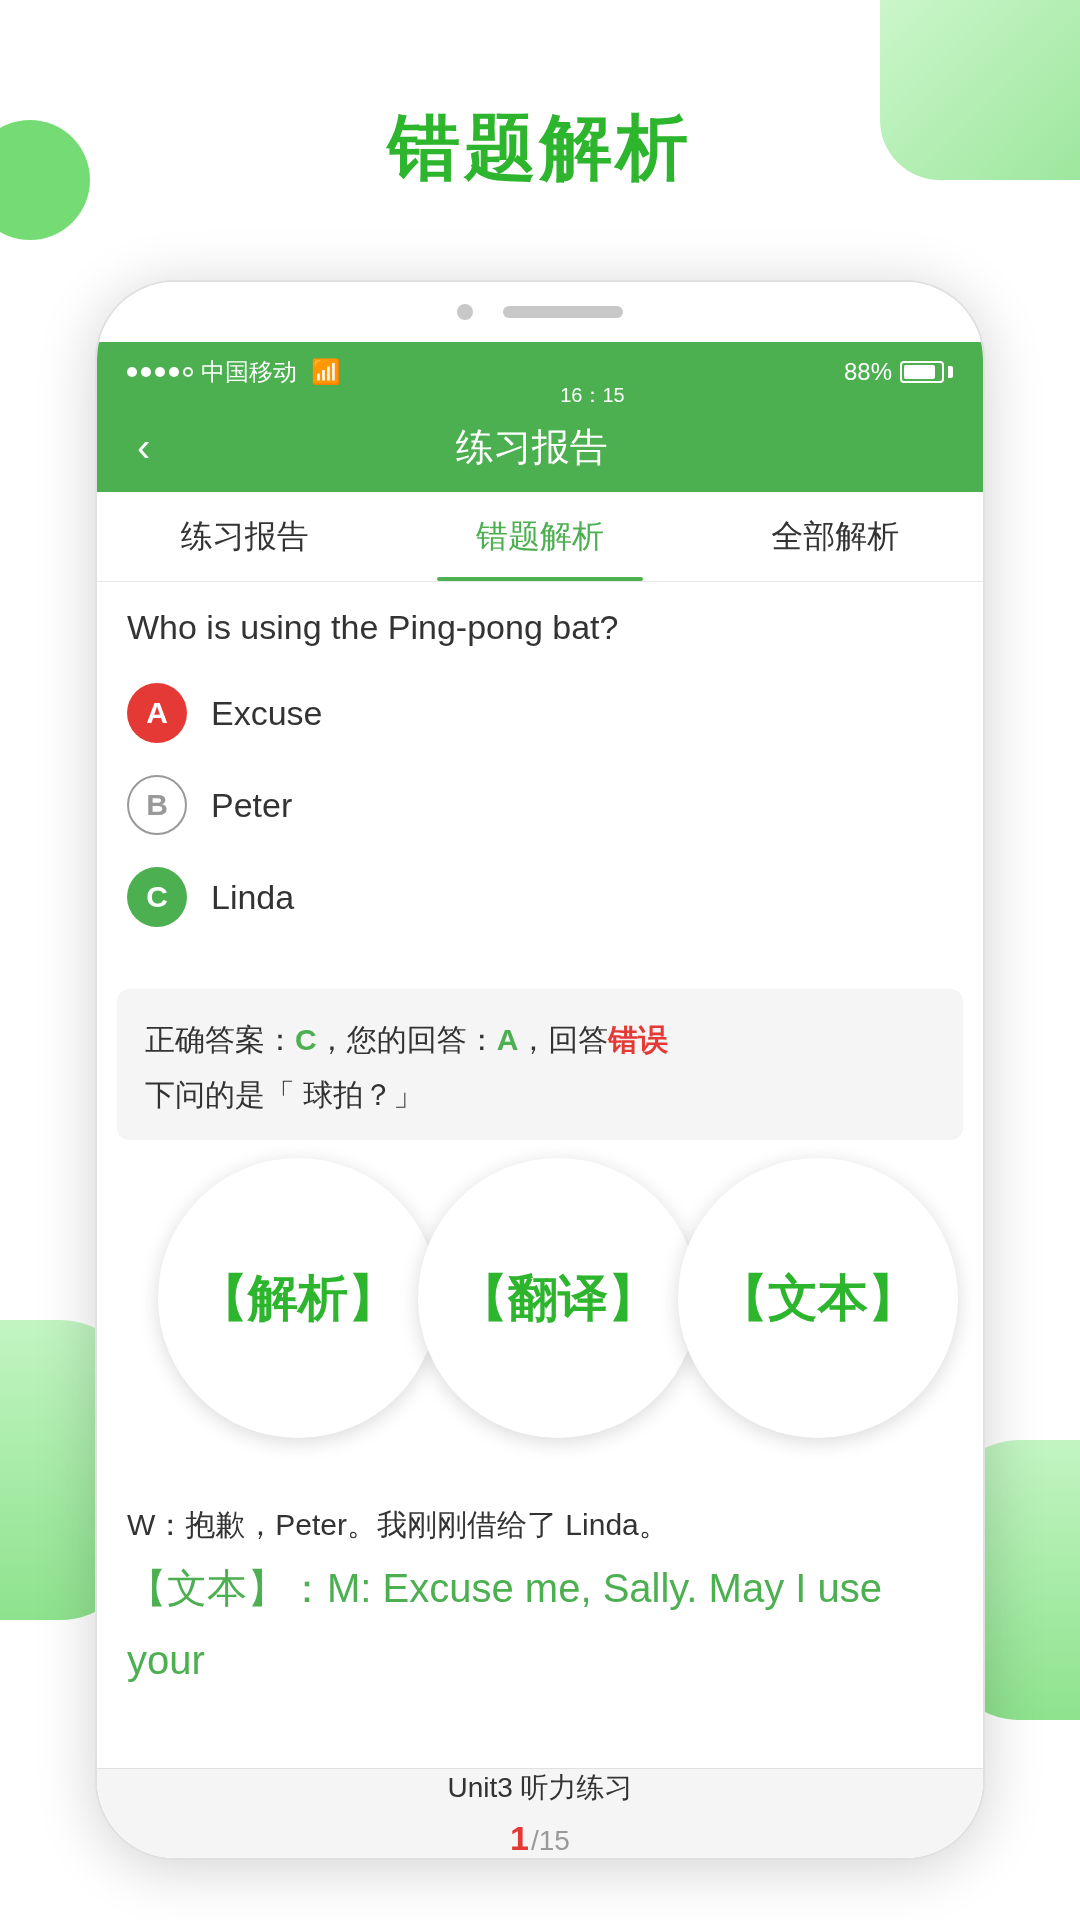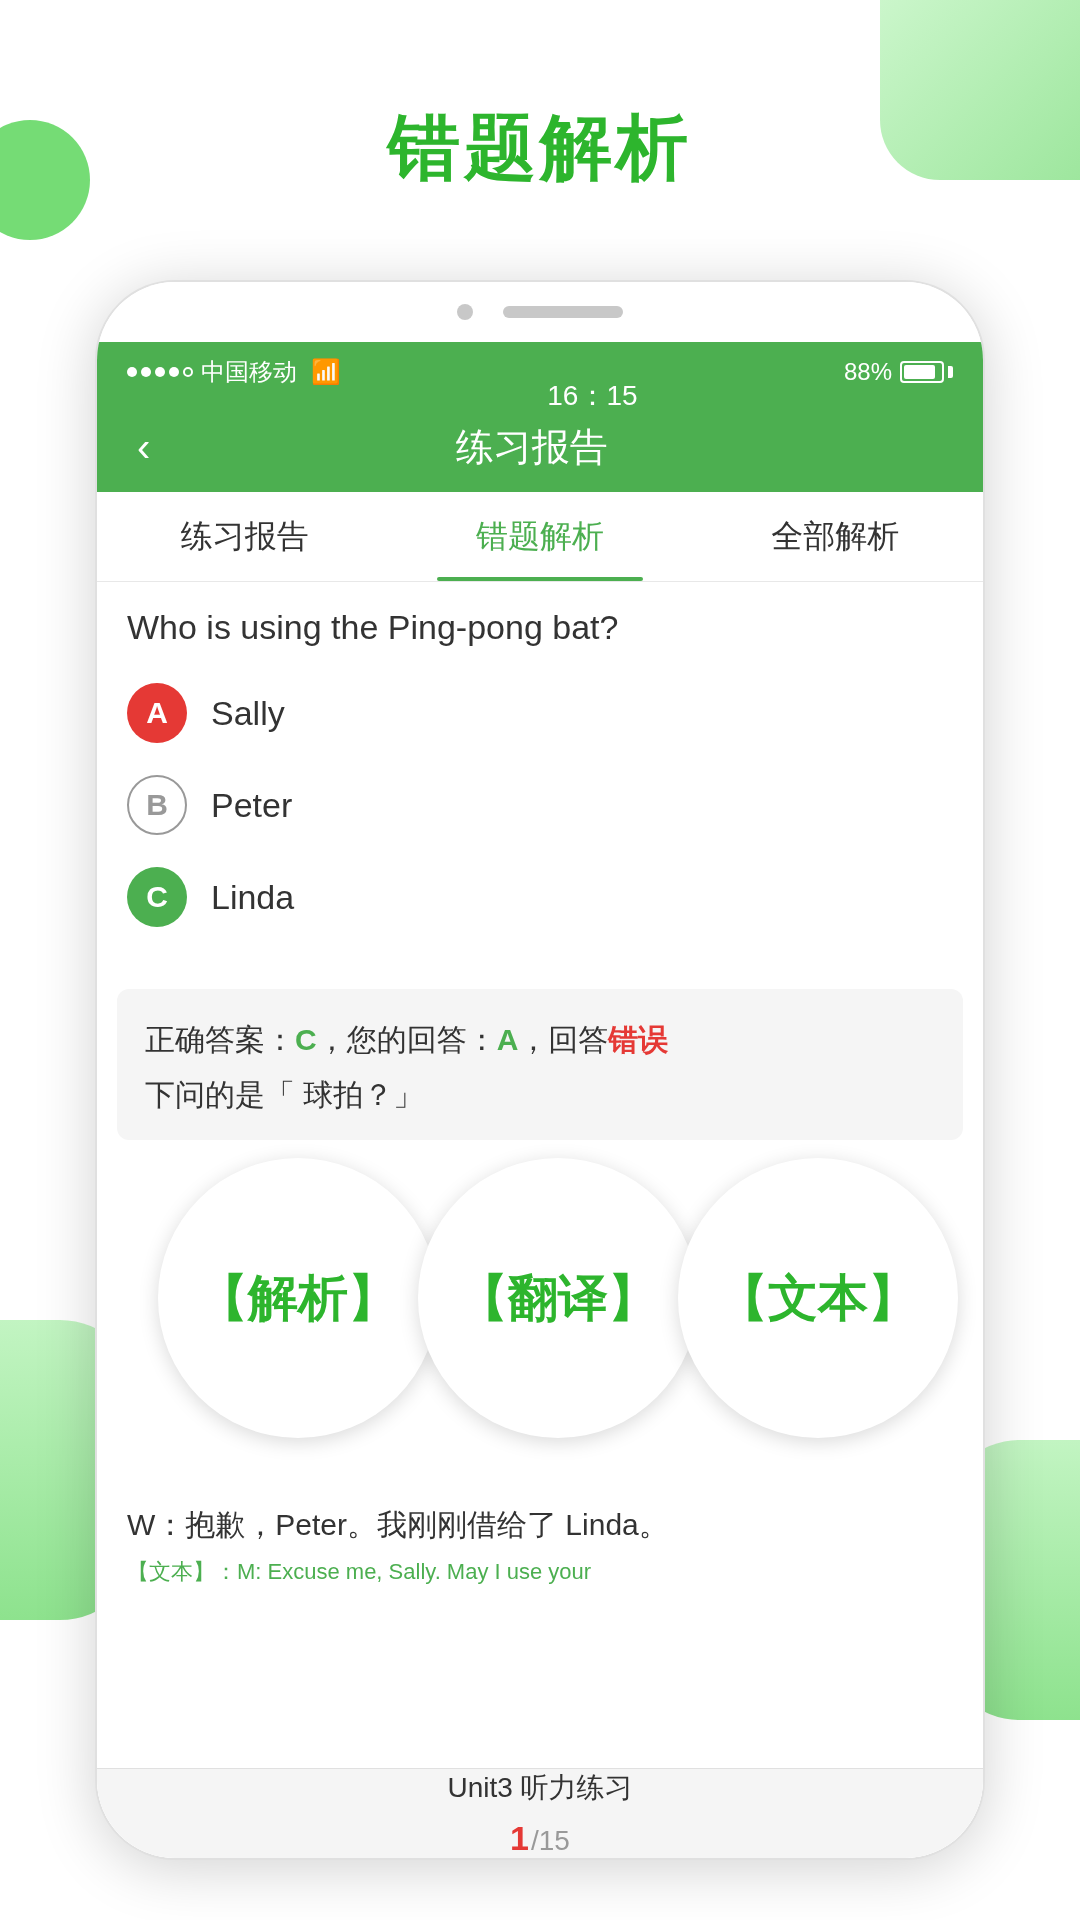--- a/index.html
+++ b/index.html
@@ -139,21 +139,21 @@
       border: 2px solid white;
     }
     .wifi-icon {
       font-size: 24px;
       margin-left: 6px;
     }
     .carrier-text {
       font-size: 24px;
     }
     .status-time {
-      font-size: 28px;
+      font-size: 20px;
       font-weight: 500;
       margin-top: 47px;
     }
     .status-right {
       display: flex;
       align-items: center;
       gap: 8px;
       font-size: 24px;
     }
     .battery-icon {
@@ -401,21 +401,21 @@
       padding: 20px 30px;
       height: 380px;
       background: white;
     }
     .bottom-text-1 {
       font-size: 30px;
       color: #333;
       line-height: 1.8;
     }
     .bottom-text-2 {
-      font-size: 22px;
+      font-size: 40px;
       color: #4caf50;
       line-height: 1.8;
     }
 
     
     .bottom-nav {
       position: absolute;
       bottom: 0;
       left: 0;
       right: 0;
@@ -506,21 +506,21 @@
       <span>全部解析</span>
     </div>
   </div>
 
 
   <div class="question-area">
     <div class="question-text">Who is using the Ping-pong bat?</div>
 
     <div class="option-item">
       <div class="option-circle red">A</div>
-      <span class="option-text">Sally</span>
+      <span class="option-text">Excuse</span>
     </div>
 
     <div class="option-item">
       <div class="option-circle outline">B</div>
       <span class="option-text">Peter</span>
     </div>
 
     <div class="option-item">
       <div class="option-circle green">C</div>
       <span class="option-text">Linda</span>

